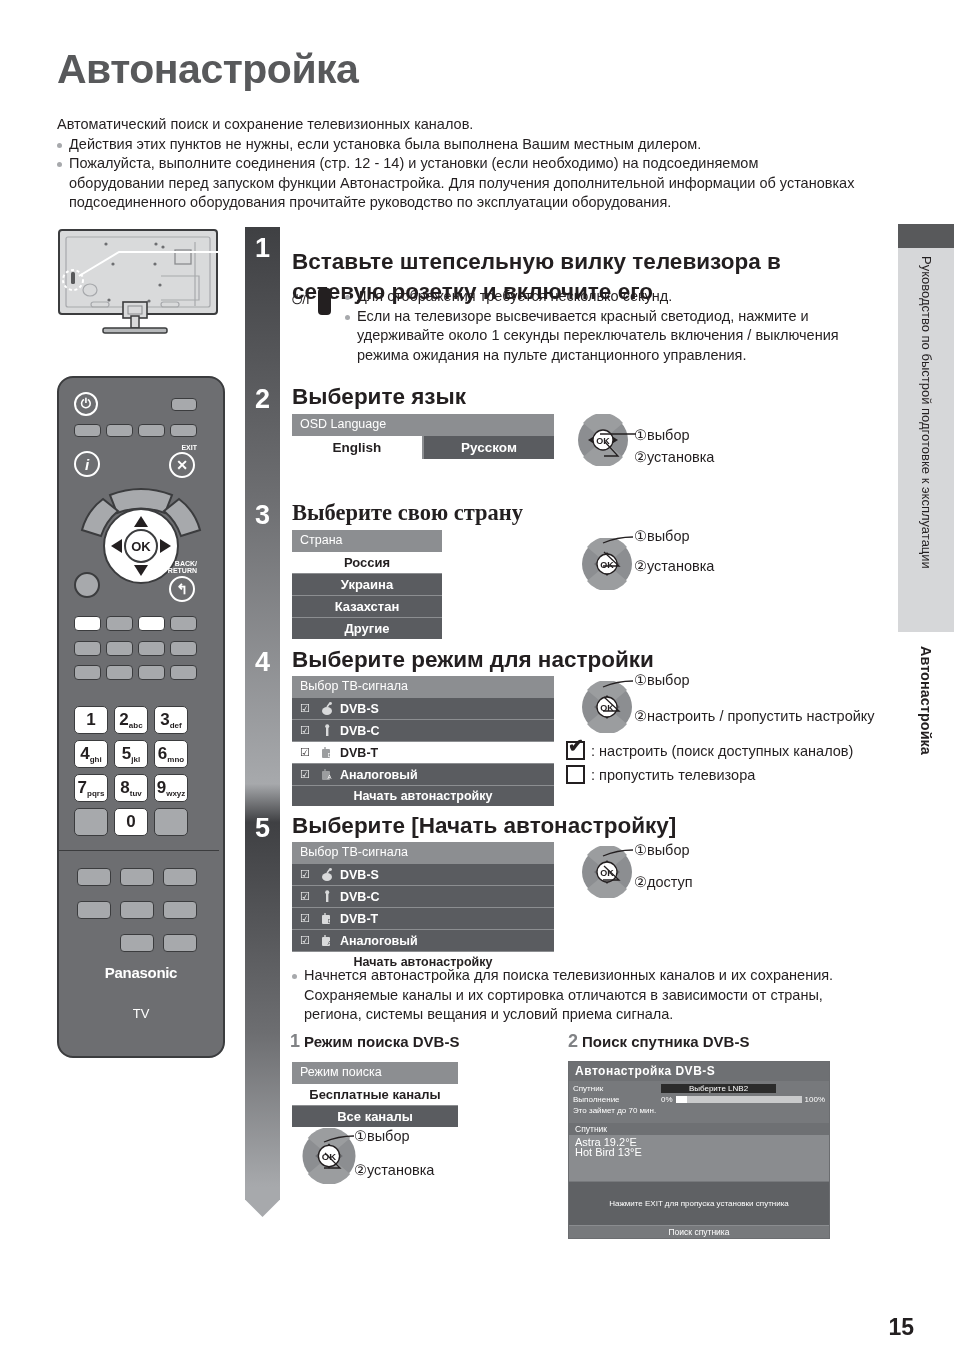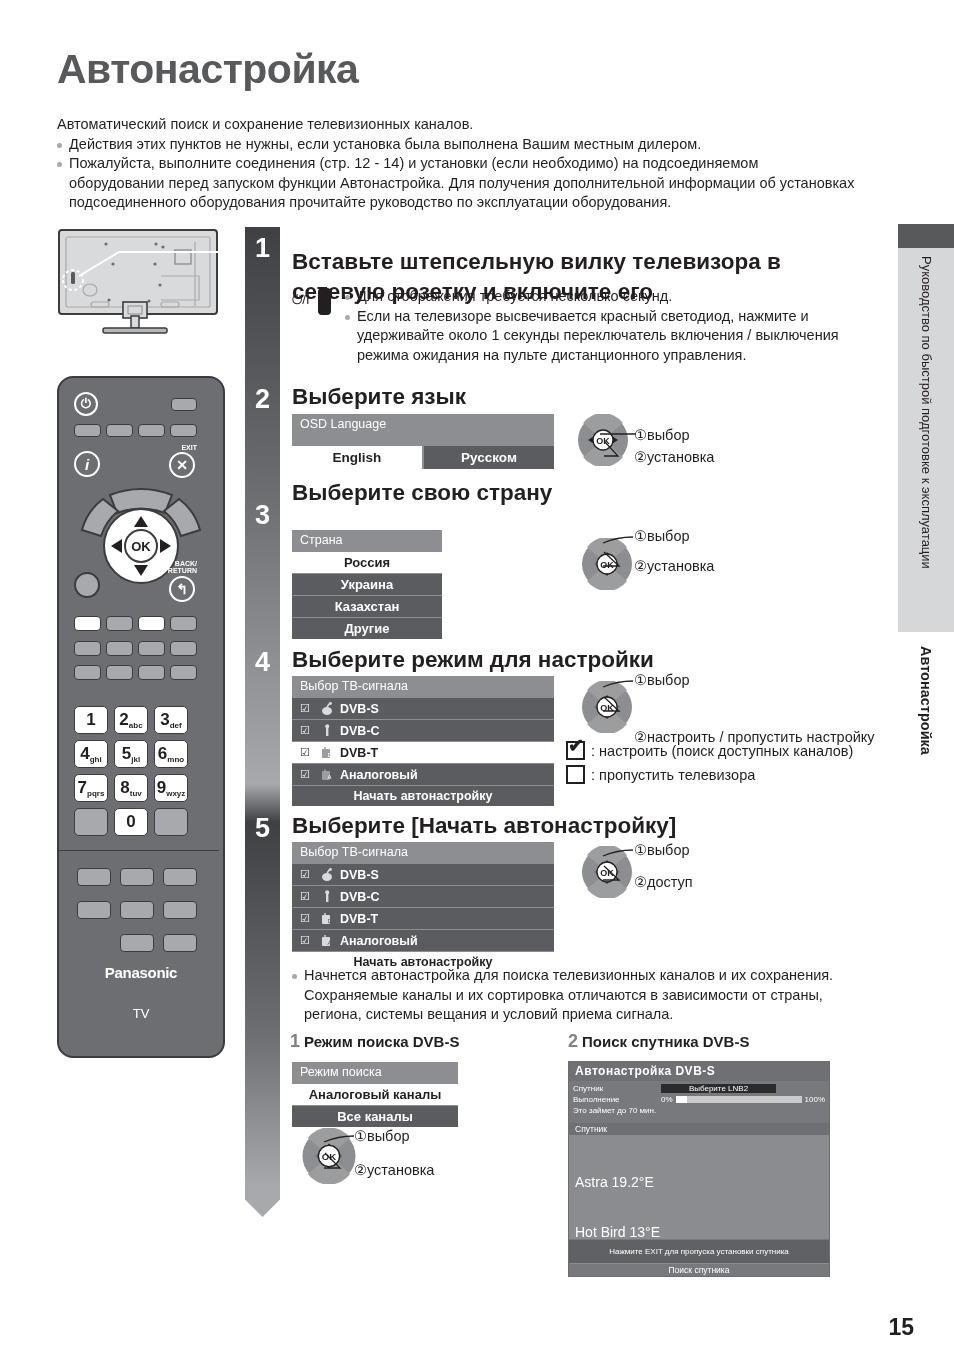--- a/index.html
+++ b/index.html
@@ -64,21 +64,21 @@
   .osd-title{
     color:#ffffff; font-size:12.5px; padding:3px 8px 4px 8px;
     background:#8c8e91; font-weight:normal;
   }
   .osd-row{
     font-size:13px; font-weight:bold; color:#ffffff;
     background:#5a5c60; margin:1px 0 0 0; padding:3px 6px;
     text-align:center; position:relative;
   }
   .osd-row.sel{ background:#ffffff; color:#231f20; }
-  .osd-twocol{ display:flex; gap:2px; margin-top:11px; }
+  .osd-twocol{ display:flex; gap:2px; margin-top:1px; }
   .osd-twocol > div{
     flex:1; text-align:center; font-size:13.5px; font-weight:bold;
     padding:4px 2px;
   }
   .osd-twocol .a{ background:#ffffff; color:#231f20; }
   .osd-twocol .b{ background:#5a5c60; color:#ffffff; }
 
   
   .sig-row{
     display:flex; align-items:center; background:#5a5c60;
@@ -137,23 +137,23 @@
   .dvbs-prog{
     flex:1; height:7px; background:#c9cacb; position:relative; margin:0 3px;
   }
   .dvbs-prog span{ display:block; height:100%; width:9%; background:#fff; }
   .dvbs-note{ font-size:8px; padding:1px 0 0 0; }
   .dvbs-sub{
     margin:8px 0 0 0; background:#6e7073; font-size:8.5px;
     padding:1px 6px;
   }
   .dvbs-list{ background:#8a8c8f; min-height:46px; padding:2px 6px; }
-  .dvbs-list div{ font-size:14px; line-height:10px;margin-top:40px; }
+  .dvbs-list div{ font-size:11px; line-height:10px; }
   .dvbs-foot{
-    background:#5f6164; text-align:center; font-size:8px; padding:7px 0;
+    background:#5f6164; text-align:center; font-size:8px; padding:17px 0;
     margin-top:1px;
   }
   .dvbs-foot2{
     background:#77797c; text-align:center; font-size:8.5px; padding:1px 0;
     border-top:1px solid #8a8c8f;
   }
 
   
   .sidetab{
     position:absolute; right:0px; top:248px; width:56px; height:384px;
@@ -419,21 +419,21 @@
     <text x="33" y="30" text-anchor="middle" font-family="Liberation Sans, sans-serif" font-size="9" font-weight="bold" fill="#231f20">OK</text>
   </svg>
 </div>
 <div class="callout" style="left:634px;top:427px;">①выбор</div>
 <div class="callout" style="left:634px;top:449px;">②установка</div>
 <svg style="position:absolute;left:600px;top:430px;" width="40" height="36">
   <path d="M0 4 H36" stroke="#231f20" stroke-width="1.3" fill="none"></path>
   <path d="M4 26 h14 l-13 -14" stroke="#231f20" stroke-width="1.3" fill="none"></path>
 </svg>
 
-<div class="step-h" style="top:478px;">Выберите свою страну</div>
+<div class="step-h" style="top:498px;font-family:Liberation Serif, serif;">Выберите свою страну</div>
 <div class="osd" style="left:292px;top:530px;width:150px;">
   <div class="osd-title">Страна</div>
   <div class="osd-row sel">Россия</div>
   <div class="osd-row">Украина</div>
   <div class="osd-row">Казахстан</div>
   <div class="osd-row">Другие</div>
 </div>
 <div class="wheel" style="left:574px;top:538px;">
   <svg width="66" height="52" viewBox="0 0 66 52">
     <circle cx="33" cy="26" r="25" fill="#8c8e91"></circle>
@@ -515,21 +515,21 @@
     <path d="M33 26 L13 43 A25 25 0 0 0 53 43 Z" fill="#9b9d9f"></path>
     <path d="M33 14 l7 9 h-14 z" fill="#231f20"></path>
     <path d="M33 38 l7 -9 h-14 z" fill="#231f20"></path>
     <path d="M20 26 l5 4 v-8 z" fill="#6d6e71"></path>
     <path d="M46 26 l-5 4 v-8 z" fill="#6d6e71"></path>
     <circle cx="33" cy="26" r="10" fill="#ffffff" stroke="#231f20" stroke-width="1.3"></circle>
     <text x="33" y="30" text-anchor="middle" font-family="Liberation Sans, sans-serif" font-size="9" font-weight="bold" fill="#231f20">OK</text>
   </svg>
 </div>
 <div class="callout" style="left:634px;top:672px;">①выбор</div>
-<div class="callout" style="left:634px;top:708px;margin-top:21px;">②настроить / пропустить настройку</div>
+<div class="callout" style="left:634px;top:708px;">②настроить / пропустить настройку</div>
 <svg style="position:absolute;left:597px;top:677px;" width="44" height="46">
   <path d="M6 10 q14 -6 30 -6" stroke="#231f20" stroke-width="1.3" fill="none"></path>
   <path d="M6 34 h16 l-15 -14" stroke="#231f20" stroke-width="1.3" fill="none"></path>
 </svg>
 
 <div class="legend" style="left:566px;top:741px;">
   <div class="row">
     <div class="bx ticked"></div>
     <div>: настроить (поиск доступных каналов)</div>
   </div>
@@ -619,21 +619,21 @@
 
 <div class="substep" style="left:290px;top:1031px;">
   <span class="n">1</span><span>Режим поиска DVB-S</span>
 </div>
 <div class="substep" style="left:568px;top:1031px;">
   <span class="n">2</span><span>Поиск спутника DVB-S</span>
 </div>
 
 <div class="osd" style="left:292px;top:1062px;width:166px;">
   <div class="osd-title">Режим поиска</div>
-  <div class="osd-row sel">Аналоговый каналы</div>
+  <div class="osd-row sel">Бесплатные каналы</div>
   <div class="osd-row">Все каналы</div>
 </div>
 <div class="wheel" style="left:294px;top:1128px;">
   <svg width="70" height="56" viewBox="0 0 66 52">
     <circle cx="33" cy="26" r="25" fill="#8c8e91"></circle>
     <path d="M33 26 L13 9 A25 25 0 0 1 53 9 Z" fill="#9b9d9f"></path>
     <path d="M33 26 L13 43 A25 25 0 0 0 53 43 Z" fill="#9b9d9f"></path>
     <path d="M33 14 l7 9 h-14 z" fill="#231f20"></path>
     <path d="M33 38 l7 -9 h-14 z" fill="#231f20"></path>
     <path d="M20 26 l5 4 v-8 z" fill="#6d6e71"></path>

